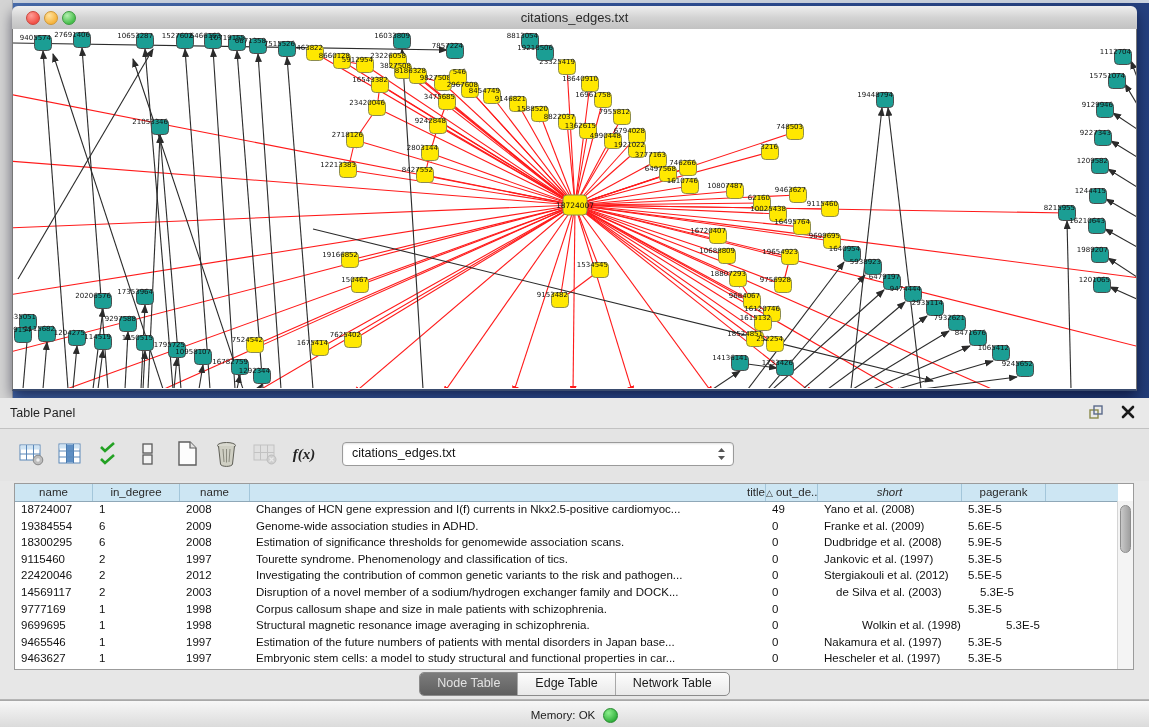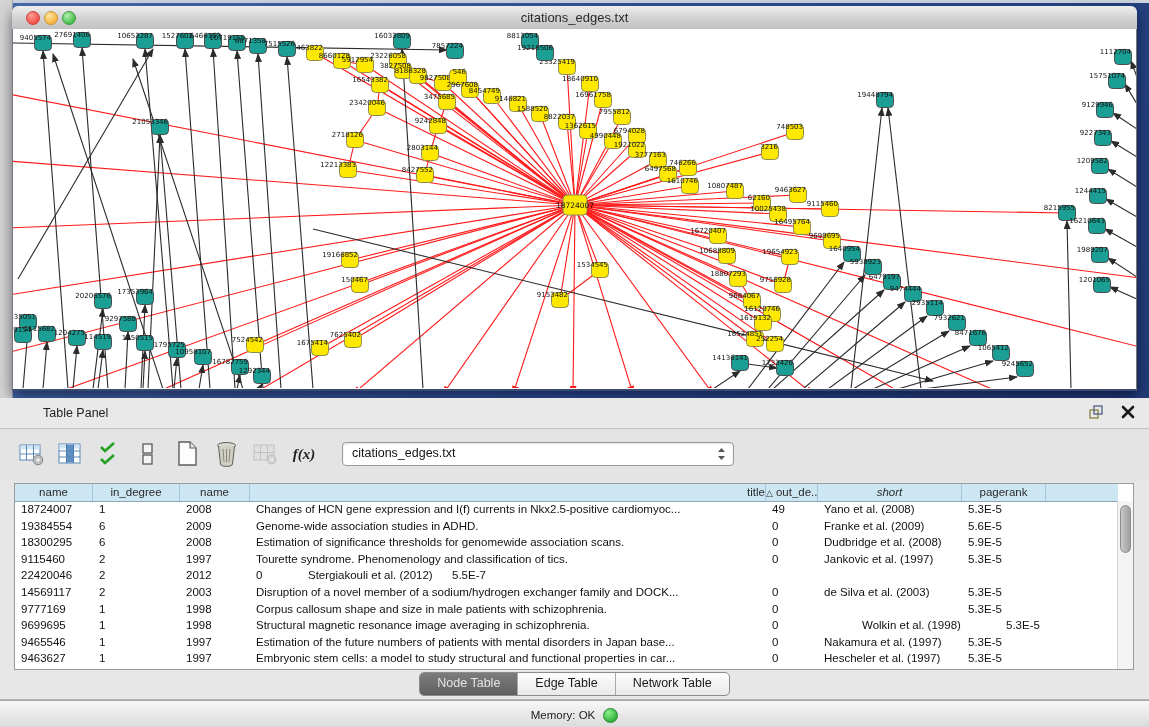--- a/index.html
+++ b/index.html
@@ -25,21 +25,21 @@
   .tl.grn{left:50px;background:radial-gradient(circle at 35% 30%,#b4efb0,#48bf4c 70%);border:1px solid #3c9a40;}
   .canvas-wrap{position:absolute;left:0;top:23px;width:1125px;height:362px;background:#fff;
                border-left:1px solid #777;border-right:1px solid #777;border-bottom:2px solid #394b6e;box-sizing:border-box;}
   svg.net{display:block;}
 
   
   .table-panel{position:absolute;left:0;top:398px;width:1149px;height:302px;background:#e7e7e7;
                border-bottom:1px solid #b5b5b5;box-sizing:border-box;}
   .panel-header{position:absolute;left:0;top:0;width:100%;height:31px;background:#e9e9e9;
                 border-bottom:1px solid #c2c2c2;box-sizing:border-box;}
-  .panel-title{position:absolute;left:10px;top:8px;font-size:12.5px;color:#1f1f1f;margin-left:33px;}
+  .panel-title{position:absolute;left:10px;top:8px;font-size:12.5px;color:#1f1f1f;}
   .panel-hdr-icons{position:absolute;right:12px;top:5px;display:flex;gap:14px;align-items:center;}
   .toolbar{position:absolute;left:0;top:31px;width:100%;height:52px;background:#e4e4e4;}
   .tool-row{position:absolute;left:16px;top:10px;display:flex;align-items:center;gap:9px;}
   .tbtn{width:30px;height:30px;display:flex;align-items:center;justify-content:center;}
   .tbtn.disabled{opacity:.45;}
   .fx{font-family:"Liberation Serif",serif;font-style:italic;font-weight:bold;font-size:15px;color:#222;}
   .combo{width:390px;height:22px;background:#fff;border:1px solid #9a9a9a;border-radius:4px;
          margin-left:14px;position:relative;box-shadow:inset 0 1px 2px rgba(0,0,0,.12);}
   .combo-value{position:absolute;left:9px;top:3px;font-size:12.5px;color:#111;}
   .combo-arrows{position:absolute;right:7px;top:4px;}
@@ -827,31 +827,32 @@
             <div class="td" style="width: 70px;">1997</div>
             <div class="td" style="width: 516px;">Tourette syndrome. Phenomenology and classification of tics.</div>
             <div class="td" style="width: 52px;">0</div>
             <div class="td" style="width: 144px;">Jankovic et al. (1997)</div>
             <div class="td" style="width: 84px;">5.3E-5</div>
           </div>
           <div class="tr">
             <div class="td" style="width: 78px;">22420046</div>
             <div class="td" style="width: 87px;">2</div>
             <div class="td" style="width: 70px;">2012</div>
+            <div class="td" style="width: 516px;">Investigating the contribution of common genetic variants to the risk and pathogen...</div>
             <div class="td" style="width: 52px;">0</div>
             <div class="td" style="width: 144px;">Stergiakouli et al. (2012)</div>
-            <div class="td" style="width: 84px;">5.5E-7</div>
+            <div class="td" style="width: 84px;">5.5E-5</div>
           </div>
           <div class="tr">
             <div class="td" style="width: 78px;">14569117</div>
             <div class="td" style="width: 87px;">2</div>
             <div class="td" style="width: 70px;">2003</div>
             <div class="td" style="width: 516px;">Disruption of a novel member of a sodium/hydrogen exchanger family and DOCK...</div>
             <div class="td" style="width: 52px;">0</div>
-            <div class="td" style="width: 144px;">de Silva et al. (2003)</div>
+            <div class="td" style="width: 144px; margin-left: 12px;">de Silva et al. (2003)</div>
             <div class="td" style="width: 84px;">5.3E-5</div>
           </div>
           <div class="tr">
             <div class="td" style="width: 78px;">9777169</div>
             <div class="td" style="width: 87px;">1</div>
             <div class="td" style="width: 70px;">1998</div>
             <div class="td" style="width: 516px;">Corpus callosum shape and size in male patients with schizophrenia.</div>
             <div class="td" style="width: 52px;">0</div>
             <div class="td" style="width: 144px; margin-top: 16px;">Tibbo et al. (1998)</div>
             <div class="td" style="width: 84px;">5.3E-5</div>

